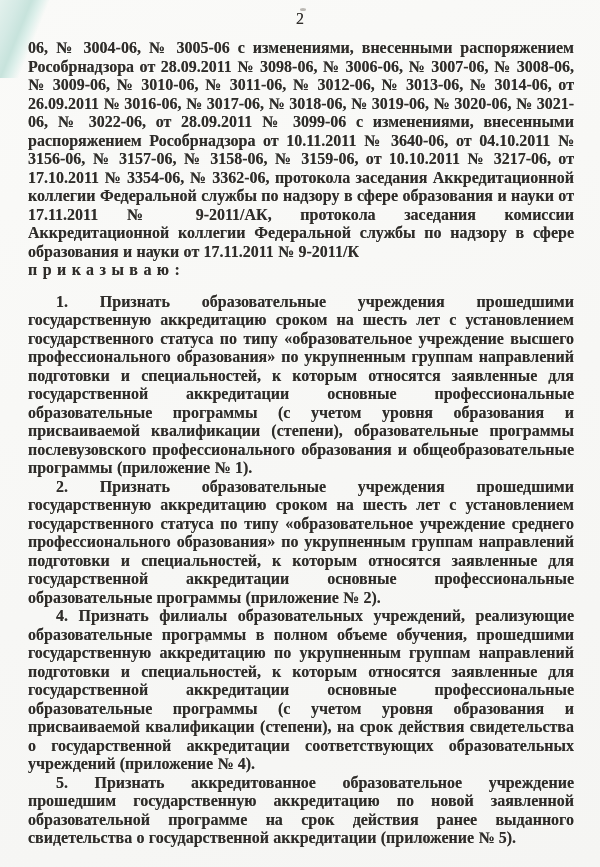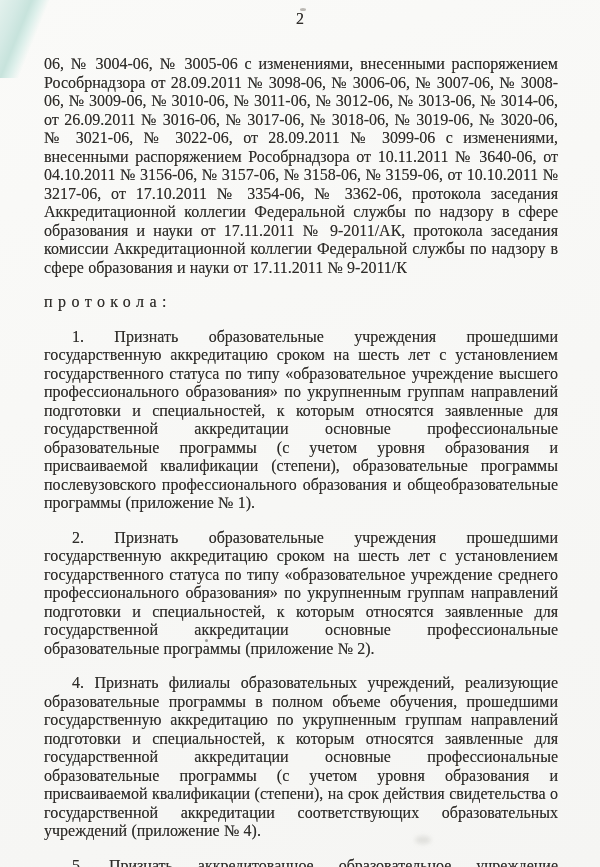--- a/index.html
+++ b/index.html
@@ -70,22 +70,23 @@
     left: 28px;
     top: 39px;
     width: 546px;
     font-size: 16px;
     line-height: 18.5px;
     text-align: justify;
     text-shadow: 0 0 0.5px rgba(47,45,42,0.55);
     word-spacing: 0.02em;
   }
   .body-text p {
-    margin: 16px;
+    margin: 0;
     padding: 0;
+    font-weight: bold;
   }
   .decree {
     letter-spacing: 0.34em;
     margin-bottom: 13px !important;
     text-align: left;
   }
   .item {
     text-indent: 28px;
   }
 </style>
@@ -96,20 +97,20 @@
 
   <div class="corner-artifact"></div>
   <div class="speck speck-1"></div>
   <div class="speck speck-2"></div>
   <div class="speck speck-3"></div>
 
   <div class="page-number">2</div>
 
   <div class="body-text">
     <p class="intro">06, № 3004-06, № 3005-06 с изменениями, внесенными распоряжением Рособрнадзора от 28.09.2011 № 3098-06, № 3006-06, № 3007-06, № 3008-06, № 3009-06, № 3010-06, № 3011-06, № 3012-06, № 3013-06, № 3014-06, от 26.09.2011 № 3016-06, № 3017-06, № 3018-06, № 3019-06, № 3020-06, № 3021-06, № 3022-06, от 28.09.2011 № 3099-06 с изменениями, внесенными распоряжением Рособрнадзора от 10.11.2011 № 3640-06, от 04.10.2011 № 3156-06, № 3157-06, № 3158-06, № 3159-06, от 10.10.2011 № 3217-06, от 17.10.2011 № 3354-06, № 3362-06, протокола заседания Аккредитационной коллегии Федеральной службы по надзору в сфере образования и науки от 17.11.2011 № 9-2011/АК, протокола заседания комиссии Аккредитационной коллегии Федеральной службы по надзору в сфере образования и науки от 17.11.2011 № 9-2011/К</p>
-    <p class="decree">протокола:</p>
+    <p class="decree">приказываю:</p>
     <p class="item">1. Признать образовательные учреждения прошедшими государственную аккредитацию сроком на шесть лет с установлением государственного статуса по типу «образовательное учреждение высшего профессионального образования» по укрупненным группам направлений подготовки и специальностей, к которым относятся заявленные для государственной аккредитации основные профессиональные образовательные программы (с учетом уровня образования и присваиваемой квалификации (степени), образовательные программы послевузовского профессионального образования и общеобразовательные программы (приложение № 1).</p>
     <p class="item">2. Признать образовательные учреждения прошедшими государственную аккредитацию сроком на шесть лет с установлением государственного статуса по типу «образовательное учреждение среднего профессионального образования» по укрупненным группам направлений подготовки и специальностей, к которым относятся заявленные для государственной аккредитации основные профессиональные образовательные программы (приложение № 2).</p>
     <p class="item">4. Признать филиалы образовательных учреждений, реализующие образовательные программы в полном объеме обучения, прошедшими государственную аккредитацию по укрупненным группам направлений подготовки и специальностей, к которым относятся заявленные для государственной аккредитации основные профессиональные образовательные программы (с учетом уровня образования и присваиваемой квалификации (степени), на срок действия свидетельства о государственной аккредитации соответствующих образовательных учреждений (приложение № 4).</p>
     <p class="item">5. Признать аккредитованное образовательное учреждение прошедшим государственную аккредитацию по новой заявленной образовательной программе на срок действия ранее выданного свидетельства о государственной аккредитации (приложение № 5).</p>
   </div>
 
 </div>
 
 </body></html>

